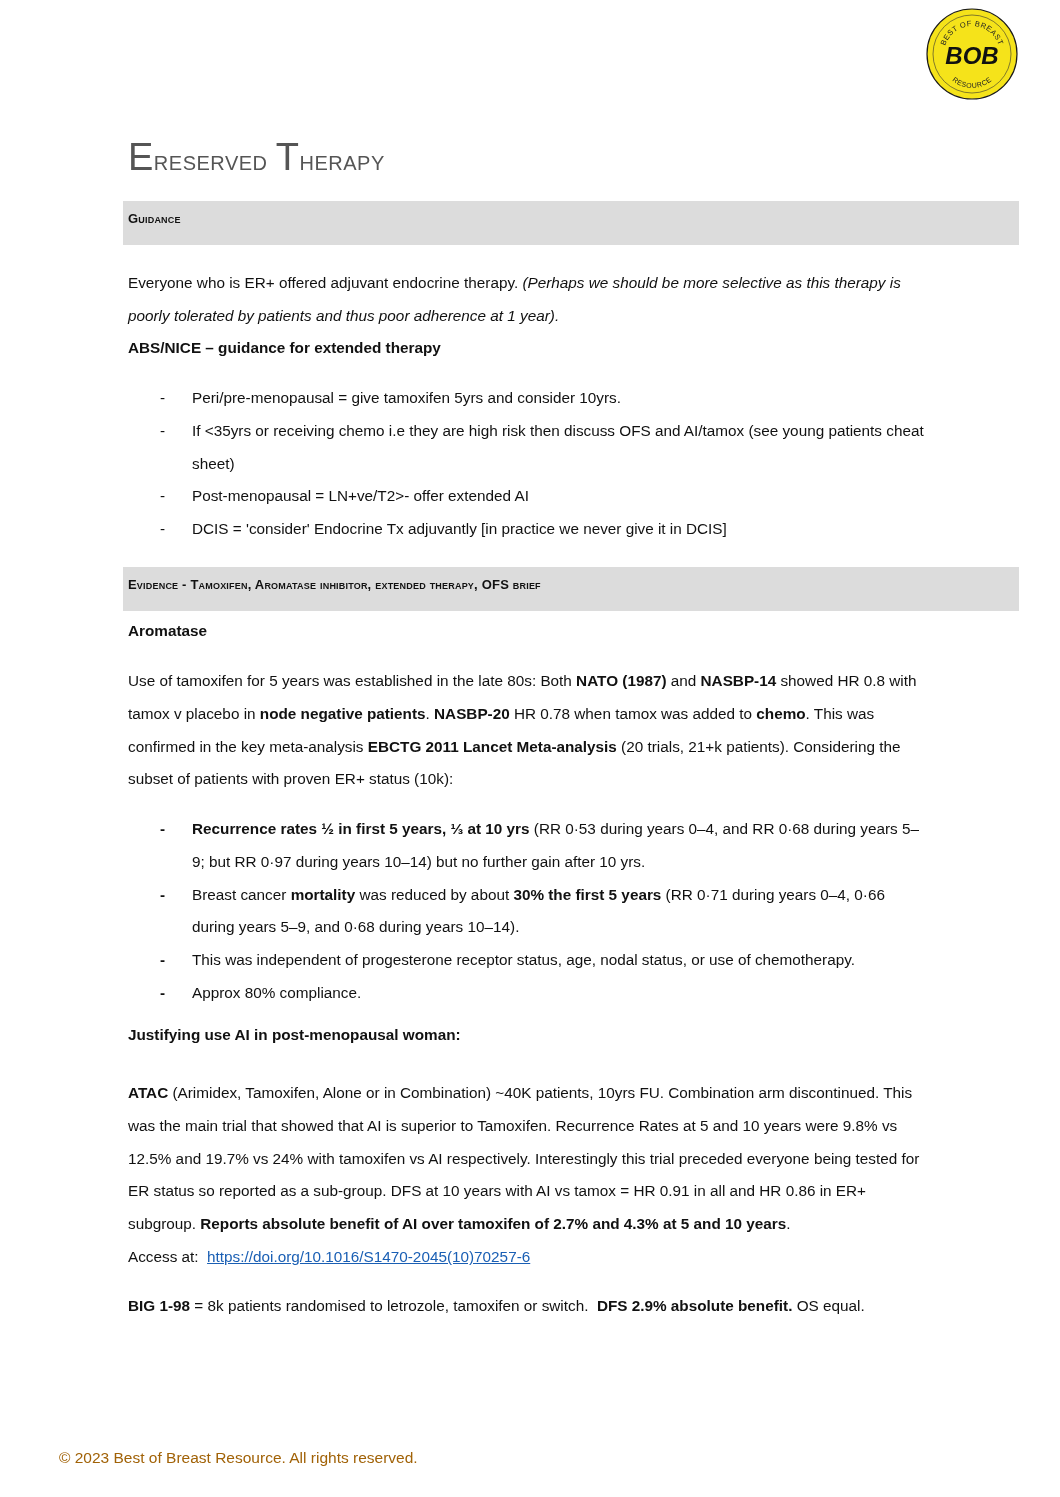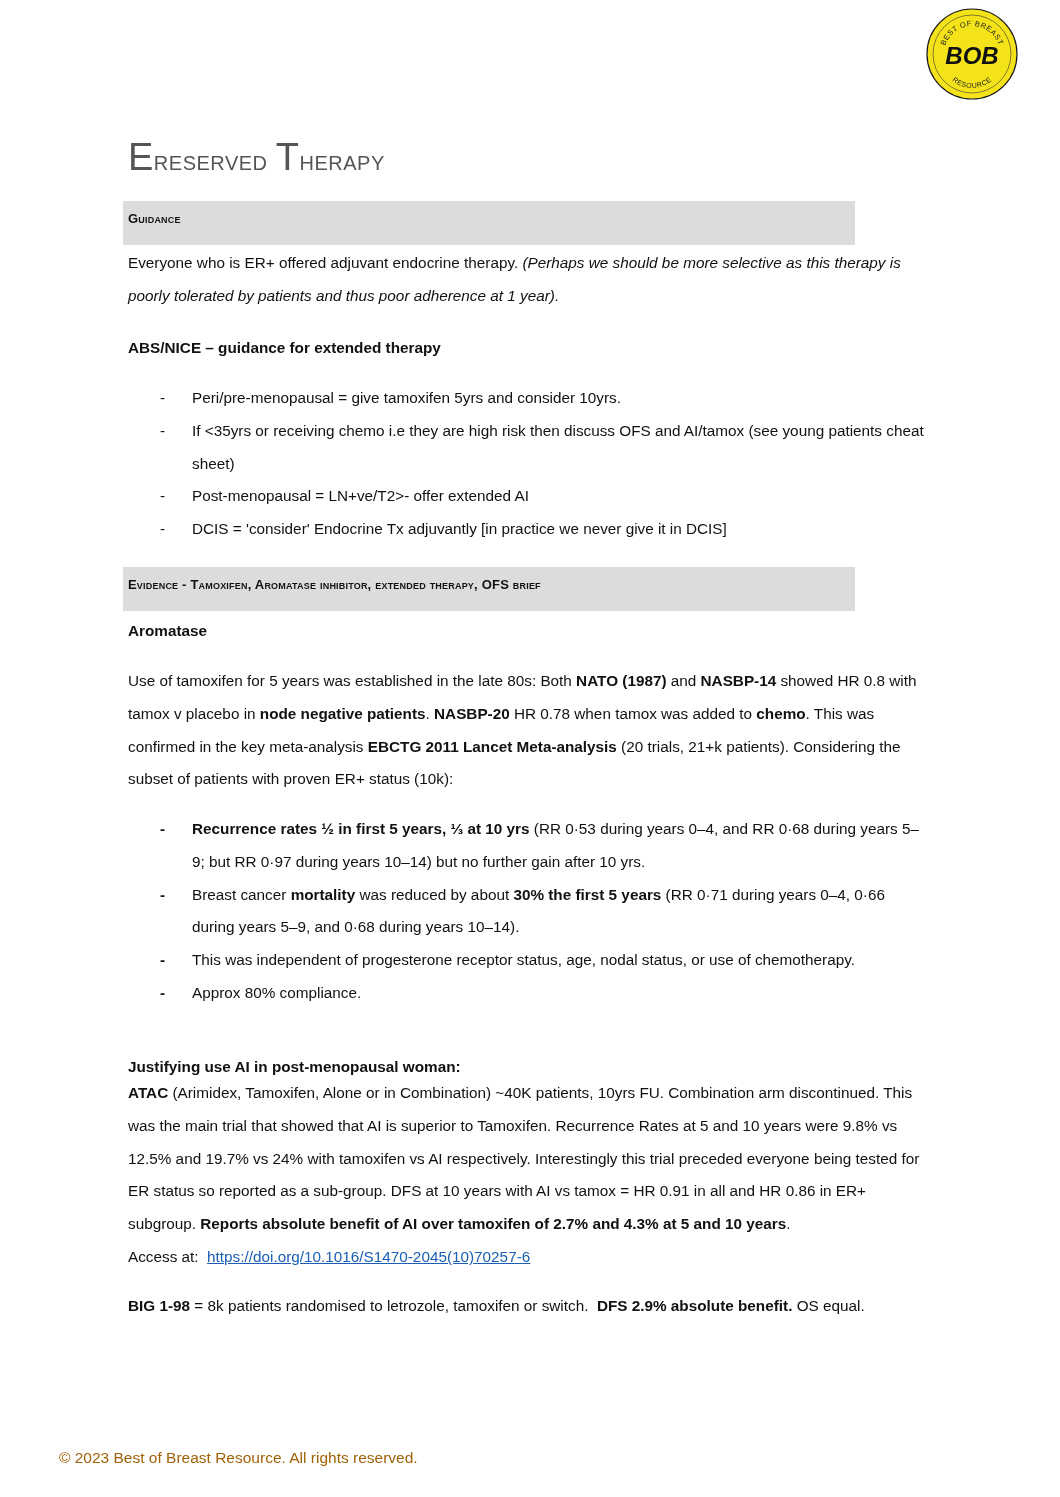--- a/index.html
+++ b/index.html
@@ -3,21 +3,21 @@
 <meta charset="utf-8">
 <style>
   html, body { margin: 0; padding: 0; background: #ffffff; }
   body { width: 1060px; height: 1497px; position: relative; overflow: hidden;
          font-family: "Liberation Sans", sans-serif; color: #111; }
   .logo { position: absolute; left: 926px; top: 8px; width: 92px; height: 92px; }
   .page-title { position: absolute; left: 128px; top: 136px; margin: 0;
     font-family: "Liberation Sans", sans-serif; font-weight: normal; color: #555;
     font-size: 28px; font-variant: small-caps; letter-spacing: 0.5px; }
   .page-title .big { font-size: 38px; }
-  .section-bar { position: absolute; left: 123px; width: 732px; height: 44px; background: #dcdcdc; }
+  .section-bar { position: absolute; left: 123px; width: 896px; height: 44px; background: #dcdcdc; }
   .section-bar span { position: absolute; left: 5px; top: 10px; font-size: 13px; font-weight: bold;
     font-variant: small-caps; color: #111; letter-spacing: 0.2px; }
   .para { position: absolute; left: 128px; width: 800px; font-size: 15.3px; line-height: 32.8px; margin: 0; }
   .heading { position: absolute; left: 128px; font-size: 15.3px; font-weight: bold; margin: 0; }
   .list { position: absolute; left: 128px; width: 800px; margin: 0; padding: 0; list-style: none; }
   .list li { position: relative; padding-left: 64px; font-size: 15.3px; line-height: 32.8px; }
   .list li .dash { position: absolute; left: 32px; top: 0; }
   .list.bold-dash li .dash { font-weight: bold; }
   a.link { color: #1a5fb4; text-decoration: underline; }
   .footer { position: absolute; left: 59px; top: 1449px; font-size: 15.5px; color: #a16207; }
@@ -44,21 +44,21 @@
 </svg>
 
 <h1 class="page-title">
   <span class="big">E</span><span>reserved </span><span class="big">T</span><span>herapy</span>
 </h1>
 
 <div class="section-bar" style="top:201px;">
   <span>Guidance</span>
 </div>
 
-<p class="para" style="top:247px;">
+<p class="para" style="top:267px;">
   <span>Everyone who is ER+ offered adjuvant endocrine therapy. </span><i>(Perhaps we should be more selective as this therapy is poorly tolerated by patients and thus poor adherence at 1 year).</i>
 </p>
 
 <p class="heading" style="top:339px;">ABS/NICE – guidance for extended therapy</p>
 
 <ul class="list" style="top:382px;">
   <li><span class="dash">-</span><span>Peri/pre-menopausal = give tamoxifen 5yrs and consider 10yrs.</span></li>
   <li><span class="dash">-</span><span>If &lt;35yrs or receiving chemo i.e they are high risk then discuss OFS and AI/tamox (see young patients cheat sheet)</span></li>
   <li><span class="dash">-</span><span>Post-menopausal = LN+ve/T2&gt;- offer extended AI</span></li>
   <li><span class="dash">-</span><span>DCIS = 'consider' Endocrine Tx adjuvantly [in practice we never give it in DCIS]</span></li>
@@ -74,21 +74,21 @@
   <span>Use of tamoxifen for 5 years was established in the late 80s: Both </span><b>NATO (1987)</b><span> and </span><b>NASBP-14</b><span> showed HR 0.8 with tamox v placebo in </span><b>node negative patients</b><span>. </span><b>NASBP-20</b><span> HR 0.78 when tamox was added to </span><b>chemo</b><span>. This was confirmed in the key meta-analysis </span><b>EBCTG 2011 Lancet Meta-analysis</b><span> (20 trials, 21+k patients). Considering the subset of patients with proven ER+ status (10k):</span>
 </p>
 
 <ul class="list bold-dash" style="top:813px;">
   <li><span class="dash">-</span><b>Recurrence rates ½ in first 5 years, ⅓ at 10 yrs</b><span> (RR 0·53 during years 0–4, and RR 0·68 during years 5–9; but RR 0·97 during years 10–14) but no further gain after 10 yrs.</span></li>
   <li><span class="dash">-</span><span>Breast cancer </span><b>mortality</b><span> was reduced by about </span><b>30% the first 5 years</b><span> (RR 0·71 during years 0–4, 0·66 during years 5–9, and 0·68 during years 10–14).</span></li>
   <li><span class="dash">-</span><span>This was independent of progesterone receptor status, age, nodal status, or use of chemotherapy.</span></li>
   <li><span class="dash">-</span><span>Approx 80% compliance.</span></li>
 </ul>
 
-<p class="heading" style="top:1058px;text-align:right;">Justifying use AI in post-menopausal woman:</p>
+<p class="heading" style="top:1026px;text-align:right;">Justifying use AI in post-menopausal woman:</p>
 
 <p class="para" style="top:1077px;">
   <b>ATAC</b><span> (Arimidex, Tamoxifen, Alone or in Combination) ~40K patients, 10yrs FU. Combination arm discontinued. This was the main trial that showed that AI is superior to Tamoxifen. Recurrence Rates at 5 and 10 years were 9.8% vs 12.5% and 19.7% vs 24% with tamoxifen vs AI respectively. Interestingly this trial preceded everyone being tested for ER status so reported as a sub-group. DFS at 10 years with AI vs tamox = HR 0.91 in all and HR 0.86 in ER+ subgroup. </span><b>Reports absolute benefit of AI over tamoxifen of 2.7% and 4.3% at 5 and 10 years</b><span>.</span><br>
   <span style="white-space:pre;">Access at:  </span><a class="link" href="#">https://doi.org/10.1016/S1470-2045(10)70257-6</a>
 </p>
 
 <p class="para" style="top:1290px;">
   <b>BIG 1-98</b><span style="white-space:pre-wrap;"> = 8k patients randomised to letrozole, tamoxifen or switch.  </span><b>DFS 2.9% absolute benefit.</b><span> OS equal.</span>
 </p>
 

